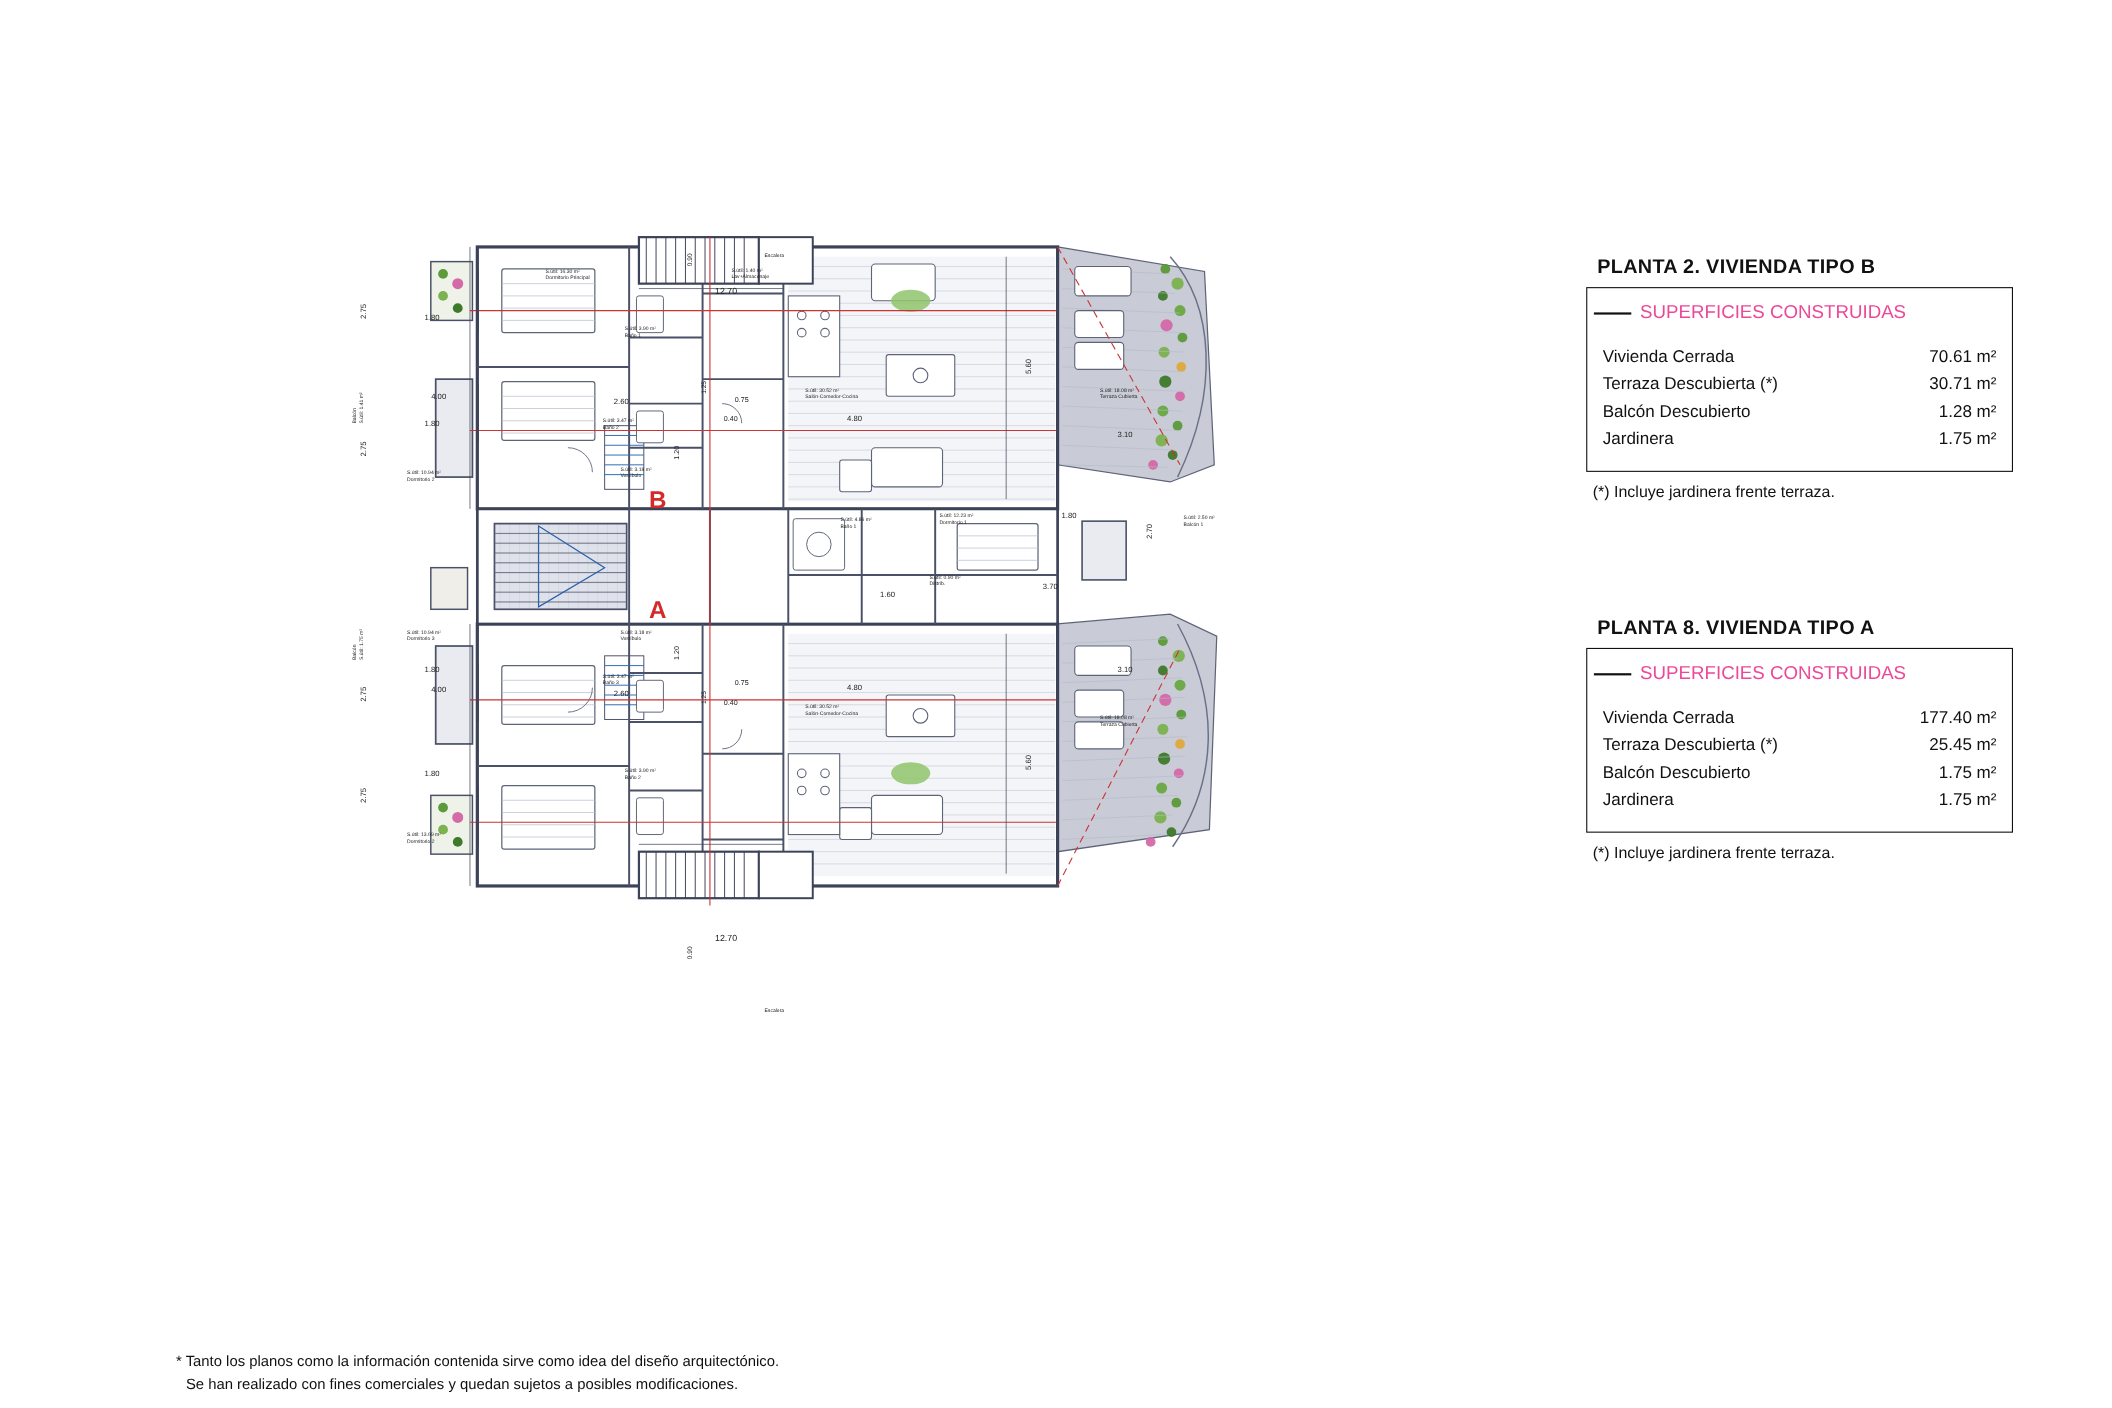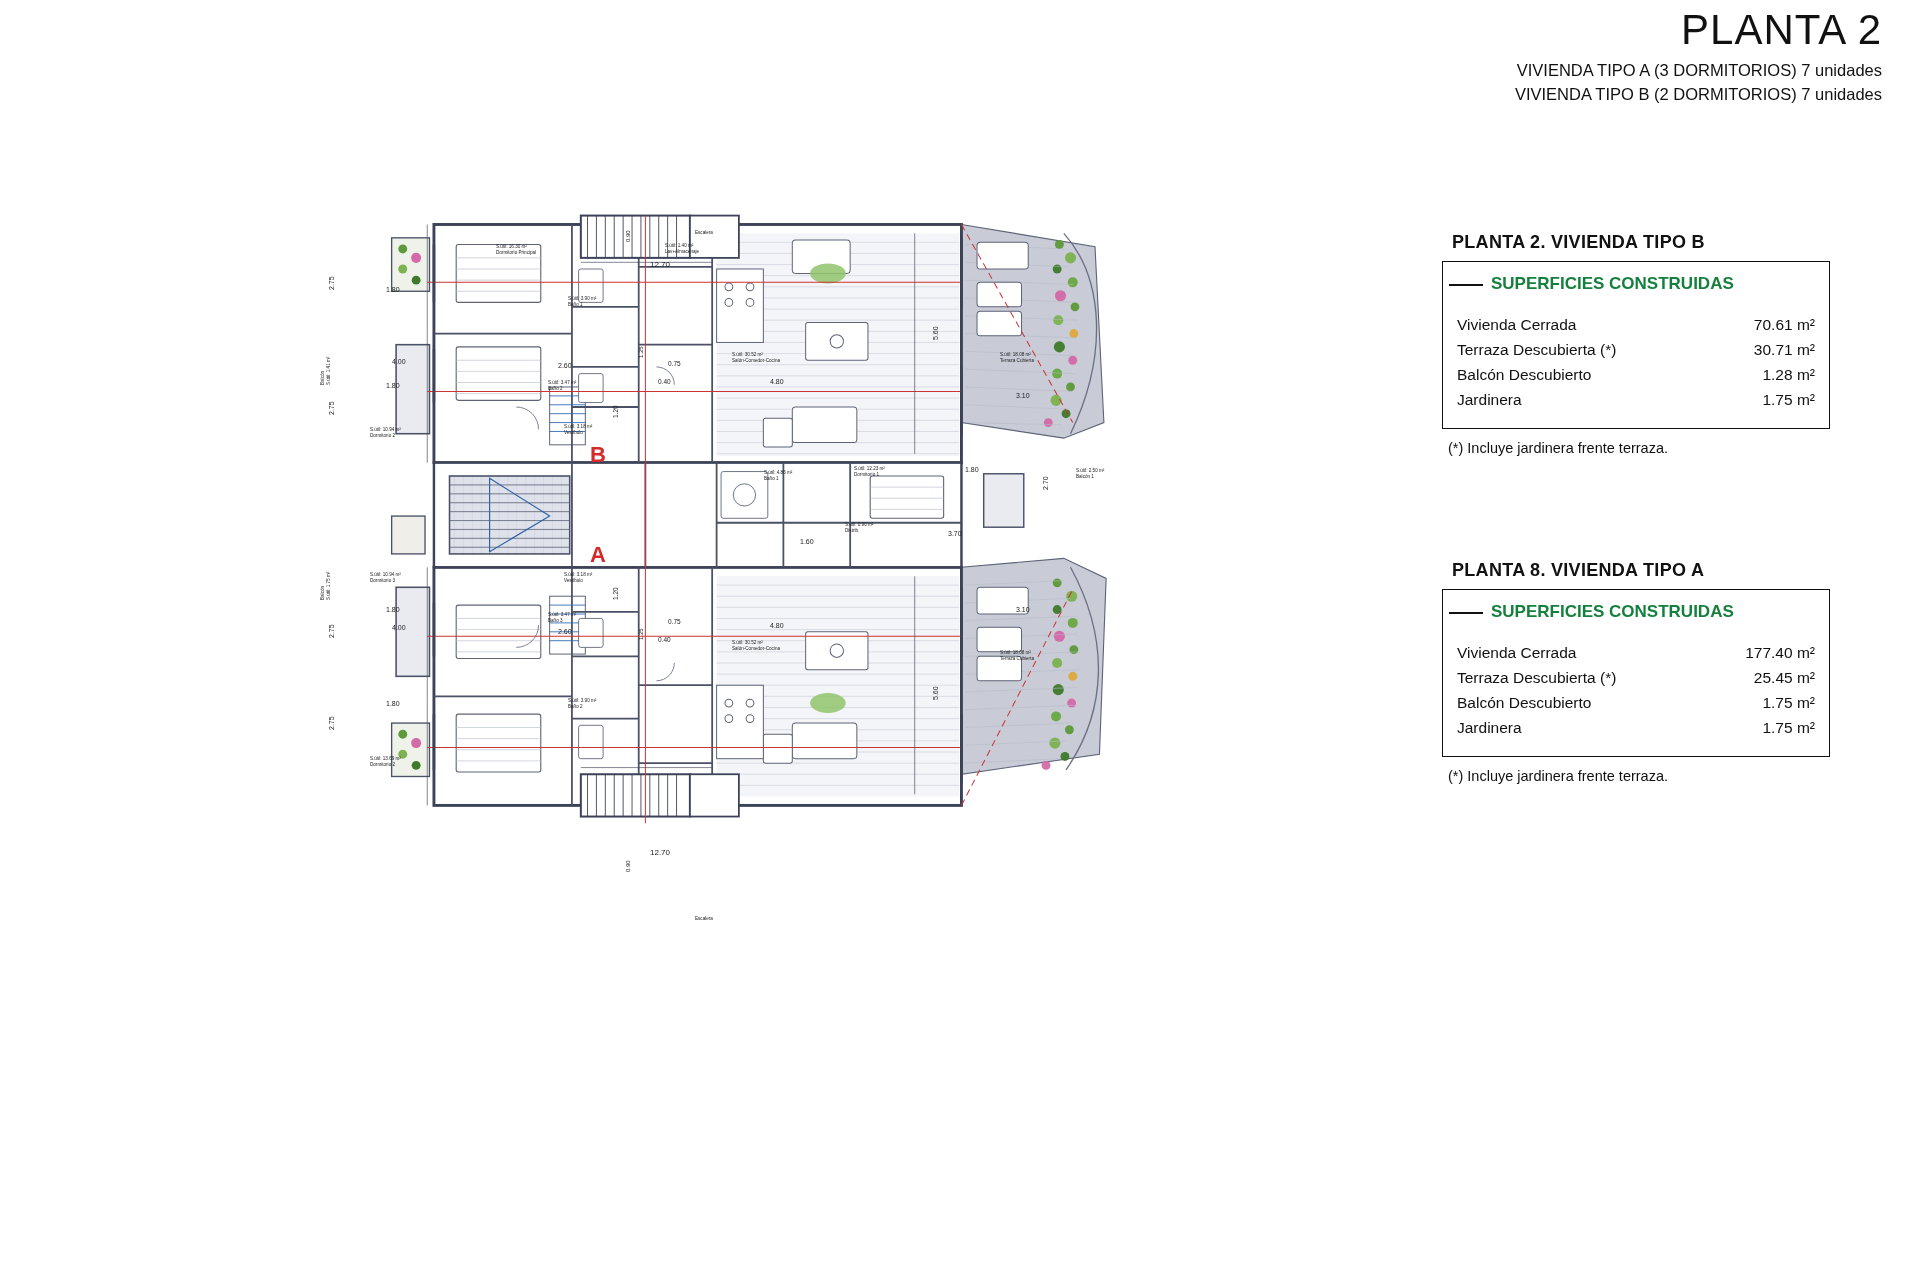--- a/index.html
+++ b/index.html
@@ -57,23 +57,23 @@
     margin-bottom: 8px;
     padding-left: 10px;
   }
   .legend-box {
     border: 1.6px solid #111;
     padding: 0;
     position: relative;
   }
   .legend-box-head {
     font-size: 17px;
-    font-weight: bold;
+    font-weight: normal;
     padding: 12px 0 10px 48px;
-    color: #15803d;
+    color: #ec4899;
     position: relative;
   }
   .legend-box-head:before {
     content: "";
     position: absolute;
     left: 6px;
     top: 22px;
     width: 34px;
     height: 2px;
     background: #111;
@@ -127,27 +127,20 @@
     color: #d42a2a;
     font-size: 22px;
     font-weight: bold;
   }
 </style>
 </head>
 <body>
 
 <div class="page">
 
-  <div class="header">
-    <div class="title">PLANTA 2</div>
-    <div class="subtitle">
-      <div>VIVIENDA TIPO A (3 DORMITORIOS) 7 unidades</div>
-      <div>VIVIENDA TIPO B (2 DORMITORIOS) 7 unidades</div>
-    </div>
-  </div>
 
   <div class="legend legend-b">
     <div class="legend-title">PLANTA 2. VIVIENDA TIPO B</div>
     <div class="legend-box">
       <div class="legend-box-head">SUPERFICIES CONSTRUIDAS</div>
       <div class="legend-rows">
         <div class="legend-row">
           <span>Vivienda Cerrada</span>
           <span class="val">70.61 m²</span>
         </div>
@@ -187,20 +180,24 @@
         </div>
         <div class="legend-row">
           <span>Jardinera</span>
           <span class="val">1.75 m²</span>
         </div>
       </div>
     </div>
     <div class="legend-note">(*) Incluye jardinera frente terraza.</div>
   </div>
 
+  <div class="footer">
+    <div>* Tanto los planos como la información contenida sirve como idea del diseño arquitectónico.</div>
+    <div>Se han realizado con fines comerciales y quedan sujetos a posibles modificaciones.</div>
+  </div>
 
   <div class="plan">
     <svg width="900" height="690" viewBox="0 0 660 620">
       <defs>
         <pattern id="hatch" width="4" height="4" patternUnits="userSpaceOnUse" patternTransform="rotate(45)">
           <line x1="0" y1="0" x2="0" y2="4" stroke="#6d748a" stroke-width="1"></line>
         </pattern>
         <pattern id="deck" width="6" height="6" patternUnits="userSpaceOnUse">
           <rect width="6" height="6" fill="#e6e8ee"></rect>
           <line x1="0" y1="0" x2="6" y2="0" stroke="#b9bfcc" stroke-width=".5"></line>

